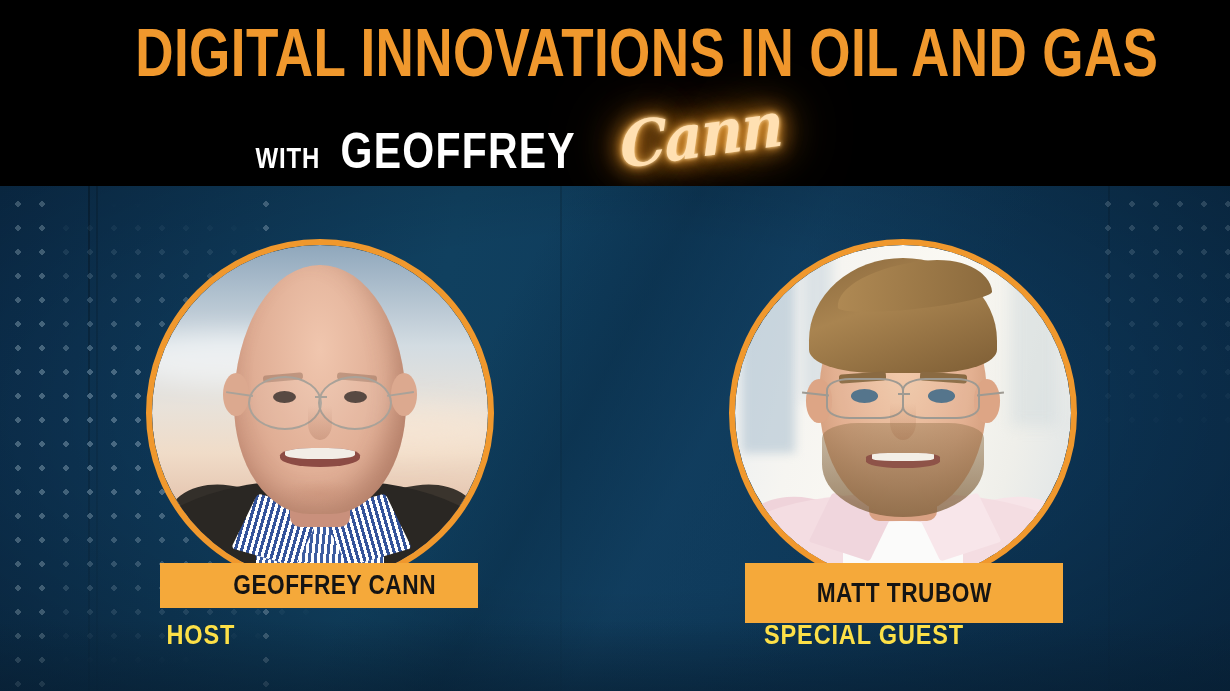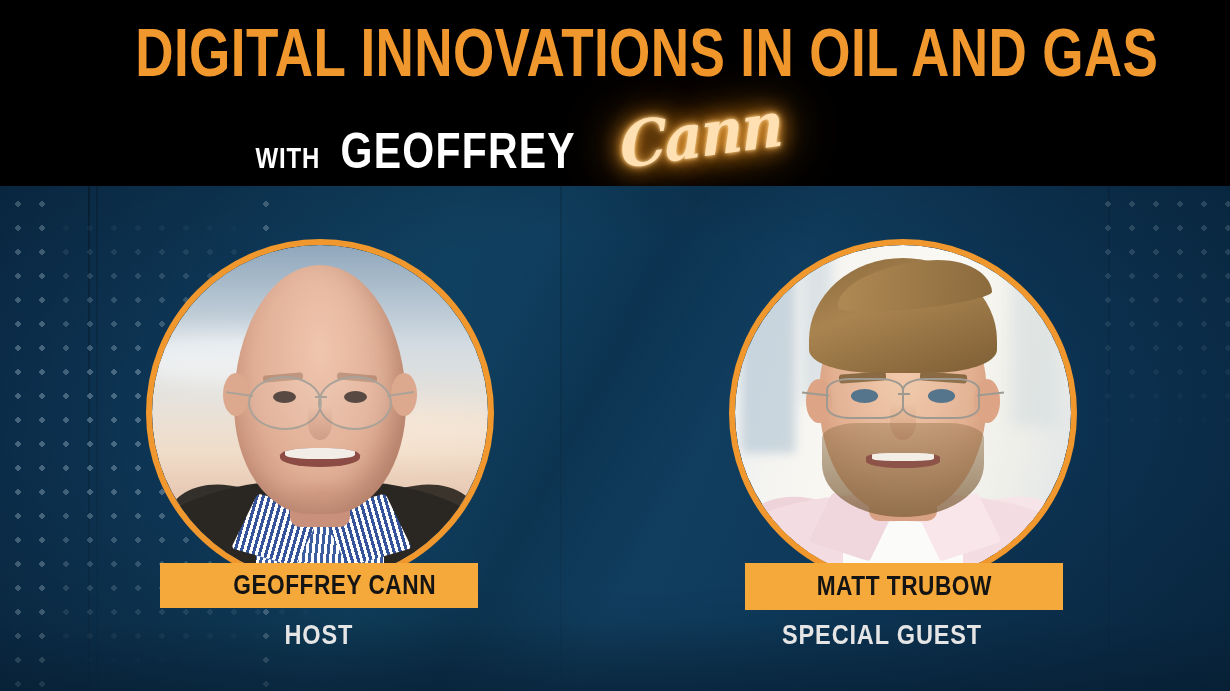--- a/index.html
+++ b/index.html
@@ -304,38 +304,38 @@
     background:#F3EFE7;border-radius:0 0 34% 34%;}
 
   
   .plate{
     position:absolute;z-index:20;
     background:#F5A93A;
     display:flex;align-items:center;justify-content:center;
     box-sizing:border-box;
   }
   #plate-geoffrey{left:160px;top:563px;width:318px;height:45px;padding-left:32px;}
-  #plate-matt{left:745px;top:563px;width:318px;height:47px;}
+  #plate-matt{left:745px;top:563px;width:318px;height:60px;}
   .plate-text{
     color:#141414;
     font-family:"Liberation Sans Narrow","Liberation Sans",sans-serif;
     font-weight:700;font-size:27px;letter-spacing:0.6px;
     transform:scaleX(0.84);transform-origin:center;
     white-space:nowrap;
   }
   .role{
     position:absolute;z-index:20;
-    color:#e5e5e5;
+    color:#fde047;
     font-family:"Liberation Sans Narrow","Liberation Sans",sans-serif;
     font-weight:700;font-size:28px;letter-spacing:1px;
-    text-align:center;white-space:nowrap;
+    text-align:left;white-space:nowrap;
   }
   .role span{display:inline-block;transform:scaleX(0.84);}
   #role-geoffrey{left:160px;top:619px;width:318px;}
-  #role-matt{left:723px;top:619px;width:318px;}
+  #role-matt{left:745px;top:619px;width:318px;}
 
   
   .bottom-fade{
     position:absolute;left:0;bottom:0;width:1230px;height:70px;
     background:linear-gradient(to bottom, rgba(9,36,58,0) 0%, rgba(7,30,50,.55) 100%);
     z-index:5;pointer-events:none;
   }
 </style>
 </head>
 <body>

